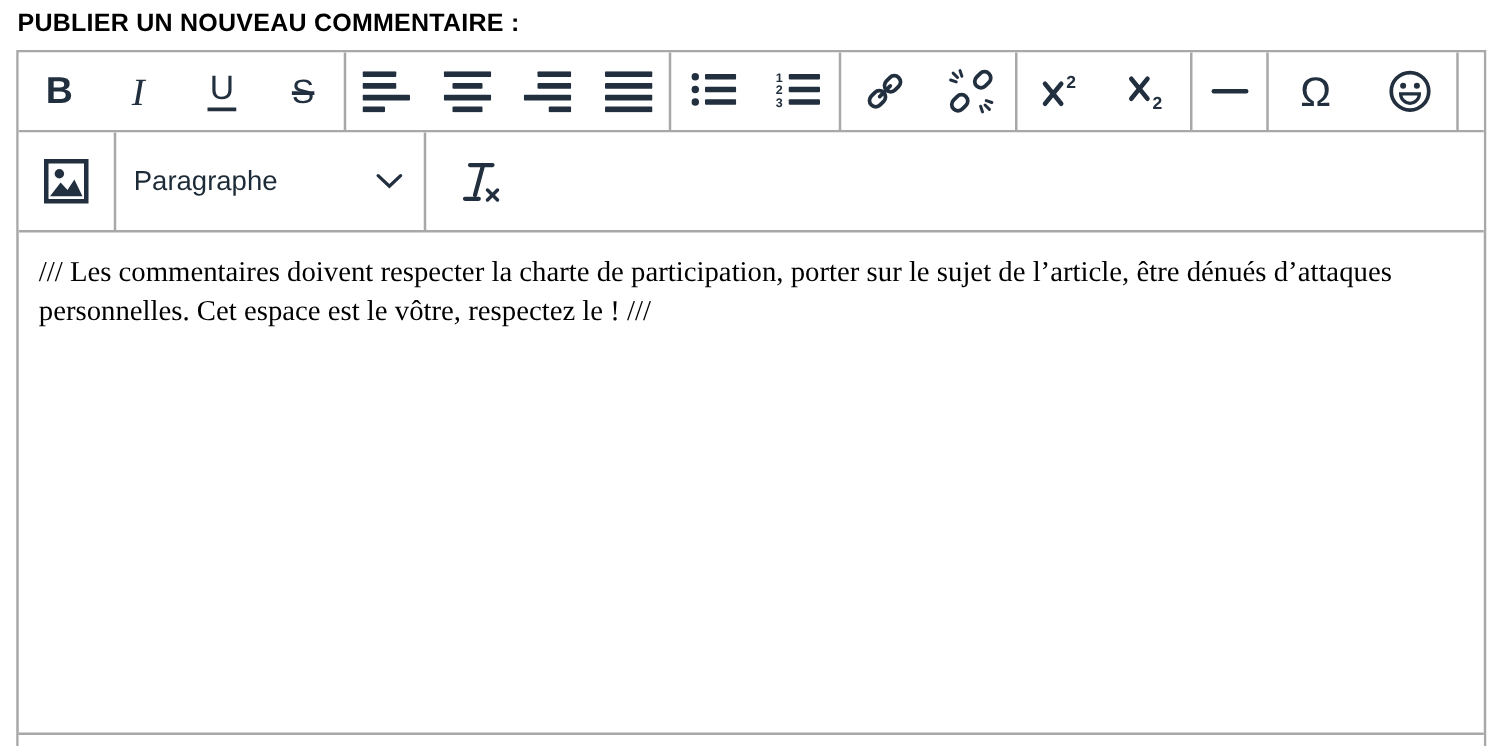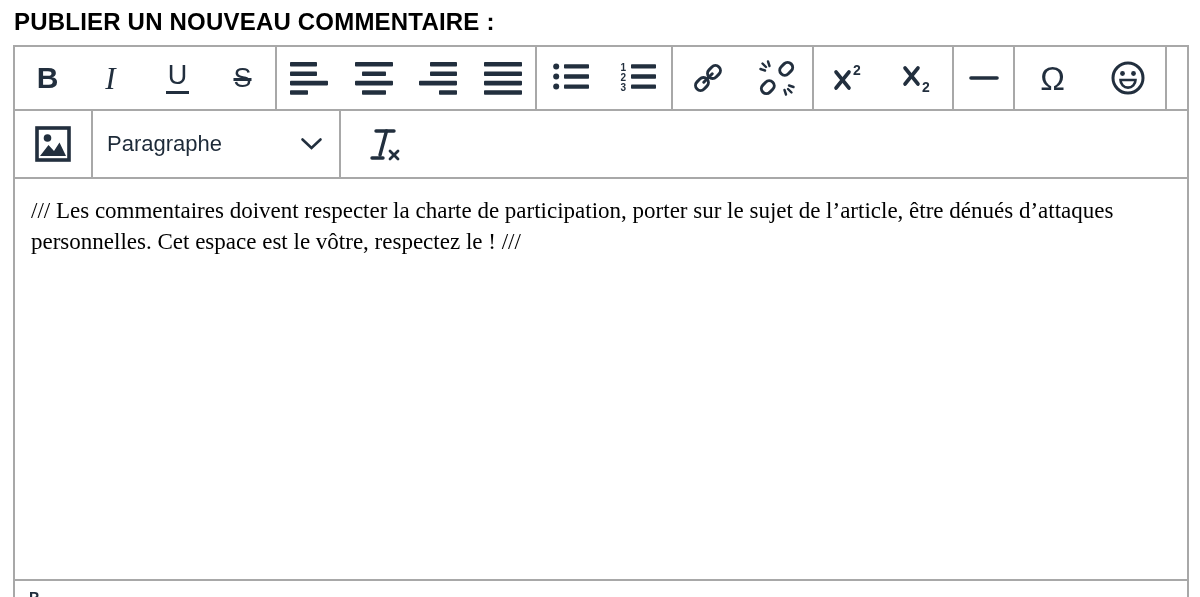--- a/index.html
+++ b/index.html
@@ -4,34 +4,34 @@
 <style>
   * { box-sizing: border-box; margin: 0; padding: 0; }
   html, body { background: #ffffff; }
   body {
     width: 1200px; height: 597px;
     font-family: "Liberation Sans", "DejaVu Sans", sans-serif;
     padding: 8px 0 0 13px;
     overflow: hidden;
   }
   .page-title {
-    font-size: 24px;
+    font-size: 20px;
     font-weight: 700;
     color: #000000;
     letter-spacing: 0.2px;
     margin: 0 0 9px 1px;
   }
   .editor {
     width: 1176px;
     border: 2px solid #a8a8a8;
     background: #ffffff;
   }
   .tb-row { display: flex; align-items: stretch; background:#fff; }
   .tb-row1 { height: 64px; border-bottom: 2px solid #a8a8a8; }
-  .tb-row2 { height: 68px; border-bottom: 2px solid #a8a8a8; }
+  .tb-row2 { height: 80px; border-bottom: 2px solid #a8a8a8; }
   .tb-group {
     display: flex; align-items: center; justify-content: space-evenly;
     border-right: 2px solid #a8a8a8;
     height: 100%;
   }
   .tb-group.no-sep { border-right: none; }
   .tb-btn {
     border: none; background: none; cursor: pointer;
     display: flex; align-items: center; justify-content: center;
     height: 100%; flex: 1; padding: 0;

